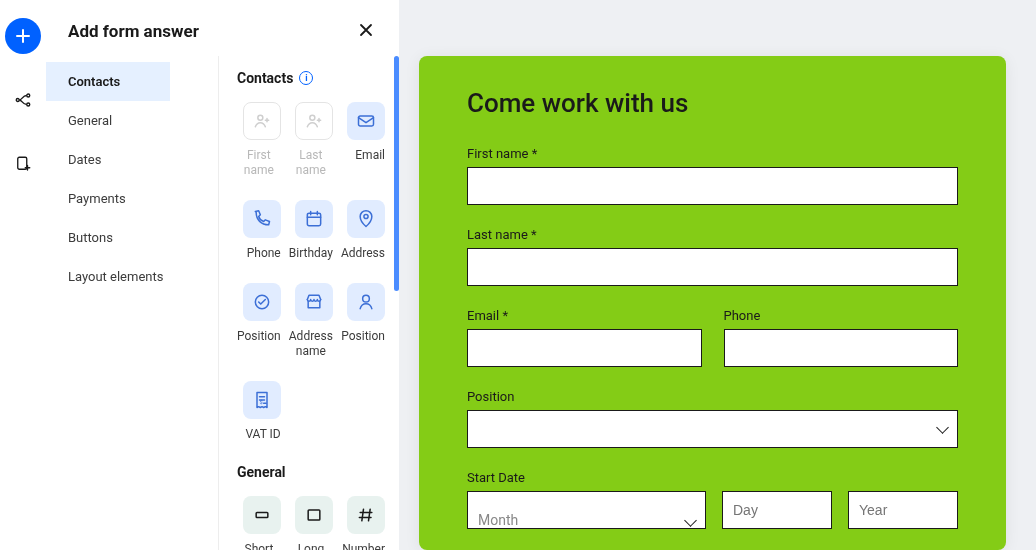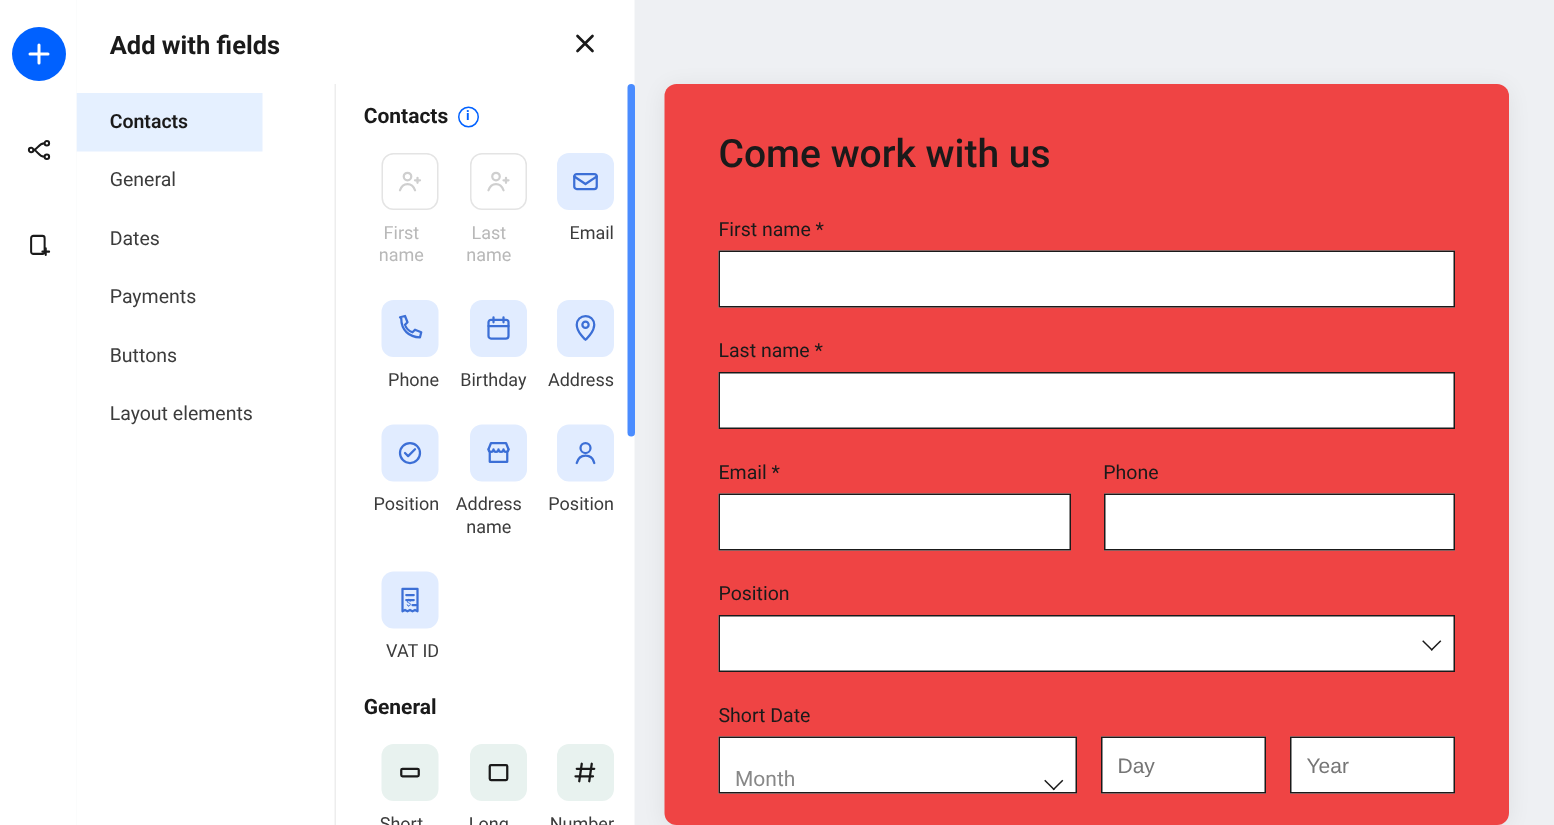--- a/index.html
+++ b/index.html
@@ -25,21 +25,21 @@
 .field-tile { display: flex; flex-direction: column; align-items: flex-end; gap: 8px; cursor: pointer; }
 .tile-icon { width: 38px; height: 38px; border-radius: 8px; display: flex; align-items: center; justify-content: center; background: #e1ecff; }
 .tile-icon.disabled { background: #fff; border: 1px solid #e4e4e4; }
 .tile-icon.neutral { background: #e8f2ef; }
 .tile-icon svg { stroke: #3c6fd6; }
 .tile-icon.disabled svg { stroke: #cfcfcf; }
 .tile-icon.neutral svg { stroke: #1a1a1a; }
 .tile-label { font-size: 12px; color: #3c3c3c; text-align: center; line-height: 1.25; }
 .field-tile.disabled .tile-label { color: #b8b8b8; }
 .preview { flex: 1; padding: 56px 30px 0 20px; }
-.preview-card { background: #ef4444; border-radius: 8px; box-shadow: 0 2px 16px rgba(0,0,0,0.07); padding: 32px 36px; height: 100%; overflow: hidden; }
+.preview-card { background: #84cc16; border-radius: 8px; box-shadow: 0 2px 16px rgba(0,0,0,0.07); padding: 32px 48px; height: 100%; overflow: hidden; }
 .preview-card h1 { font-size: 26px; font-weight: 500; color: #1a1a1a; margin-bottom: 28px; }
 .form-row { margin-bottom: 22px; display: flex; gap: 22px; }
 .form-group { flex: 1; display: flex; flex-direction: column; gap: 6px; }
 .form-label { font-size: 13px; color: #1a1a1a; }
 .form-input { height: 38px; border: 1px solid #1a1a1a; padding: 0 10px; font-size: 14px; background: #fff; }
 .form-select { height: 38px; border: 1px solid #1a1a1a; padding: 0 10px; font-size: 14px; background: #fff; display: flex; align-items: center; justify-content: space-between; color: #888; cursor: pointer; }
 .chev-down::before { content: ""; display: block; width: 8px; height: 8px; border-right: 1.5px solid #1a1a1a; border-bottom: 1.5px solid #1a1a1a; transform: rotate(45deg); margin-bottom: 3px; }
 .date-row { display: flex; gap: 16px; }
 .date-row .form-select, .date-row .form-input { flex: 0 0 auto; }
 .month-sel { width: 239px; align-items: flex-end; }
@@ -66,21 +66,21 @@
   <div class="rail-btn">
     <svg width="18" height="18" viewBox="0 0 24 24" fill="none" stroke="#1a1a1a" stroke-width="1.8">
         <rect x="5" y="3" width="12" height="16" rx="2"></rect>
         <path d="M15 17h6M18 14v6" stroke-linecap="round"></path>
       </svg>
   </div>
 </div>
 
 <div class="panel">
   <div class="panel-header">
-    <h2>Add with fields</h2>
+    <h2>Add form answer</h2>
     <div class="close-btn">
       <svg width="14" height="14" viewBox="0 0 14 14" fill="none">
           <path d="M2 2l10 10M12 2L2 12" stroke="#1a1a1a" stroke-width="1.8" stroke-linecap="round"></path>
         </svg>
     </div>
   </div>
   <div class="panel-body">
     <div class="categories" id="categories">
         <div class="cat-item active">Contacts</div>
         <div class="cat-item">General</div>
@@ -251,21 +251,21 @@
     <div class="form-row">
       <div class="form-group">
         <label class="form-label">Position</label>
         <div class="form-select">
           <span></span>
             <span class="chev-down"></span>
         </div>
       </div>
     </div>
     <div class="form-group">
-      <label class="form-label">Short Date</label>
+      <label class="form-label">Start Date</label>
       <div class="date-row">
         <div class="form-select month-sel">
           <span>Month</span>
           <span class="chev-down"></span>
         </div>
         <input class="form-input day-inp" placeholder="Day" style="">
         <input class="form-input year-inp" placeholder="Year" style="">
       </div>
     </div>
   </div>

